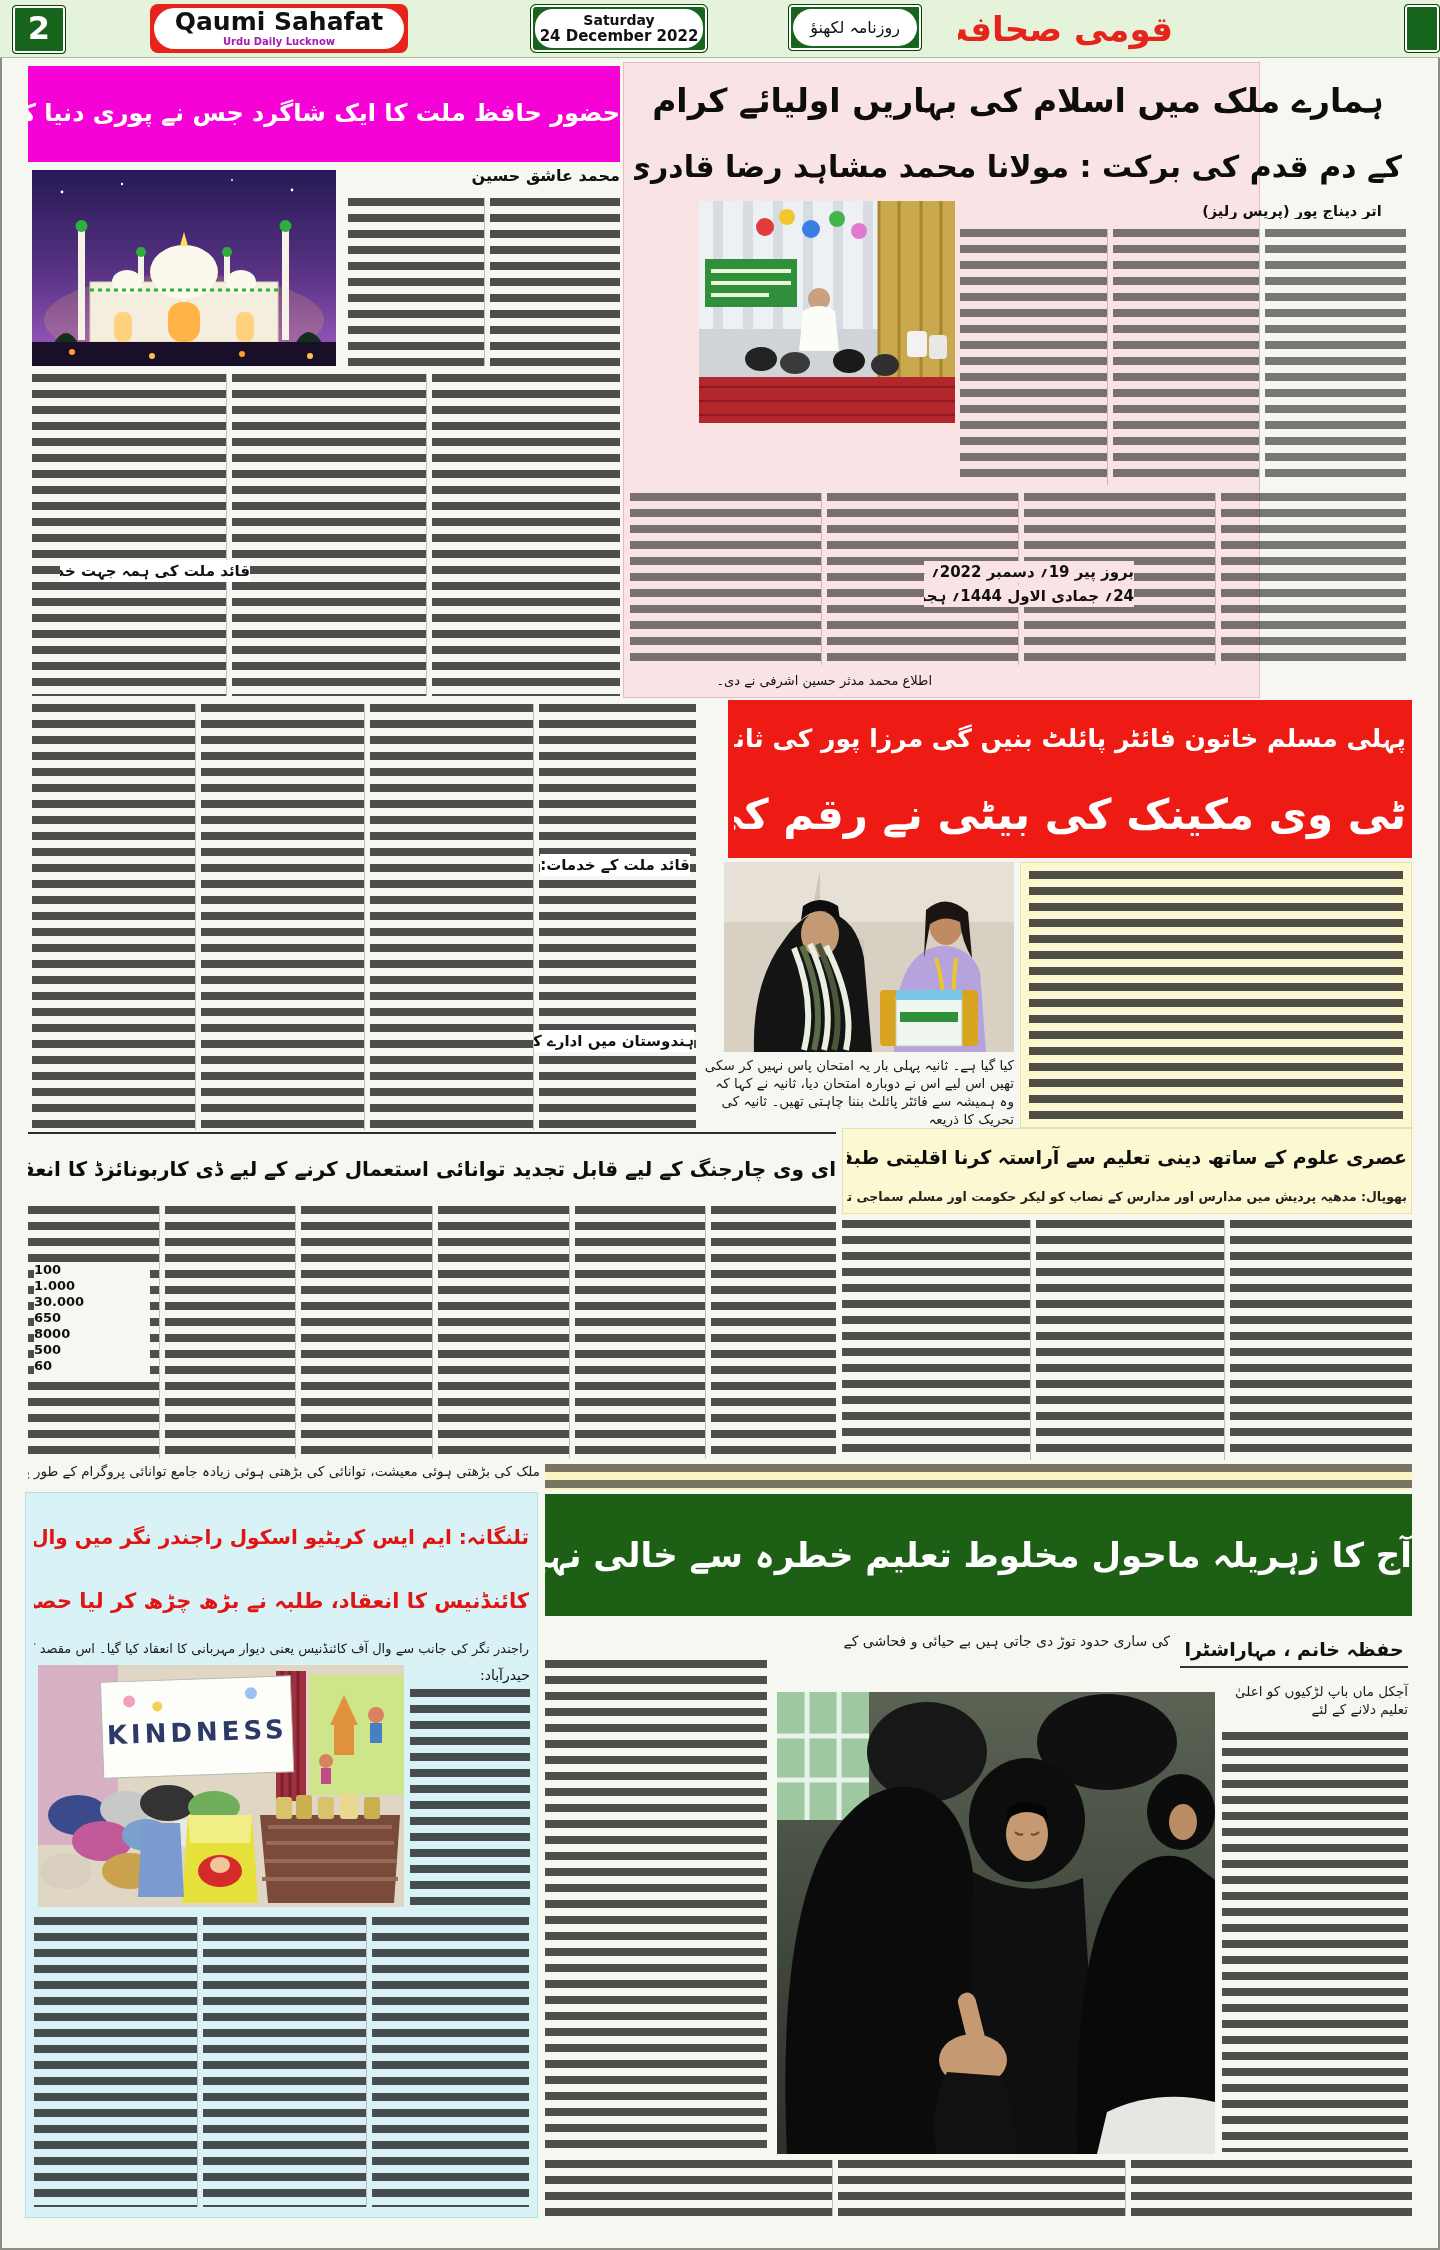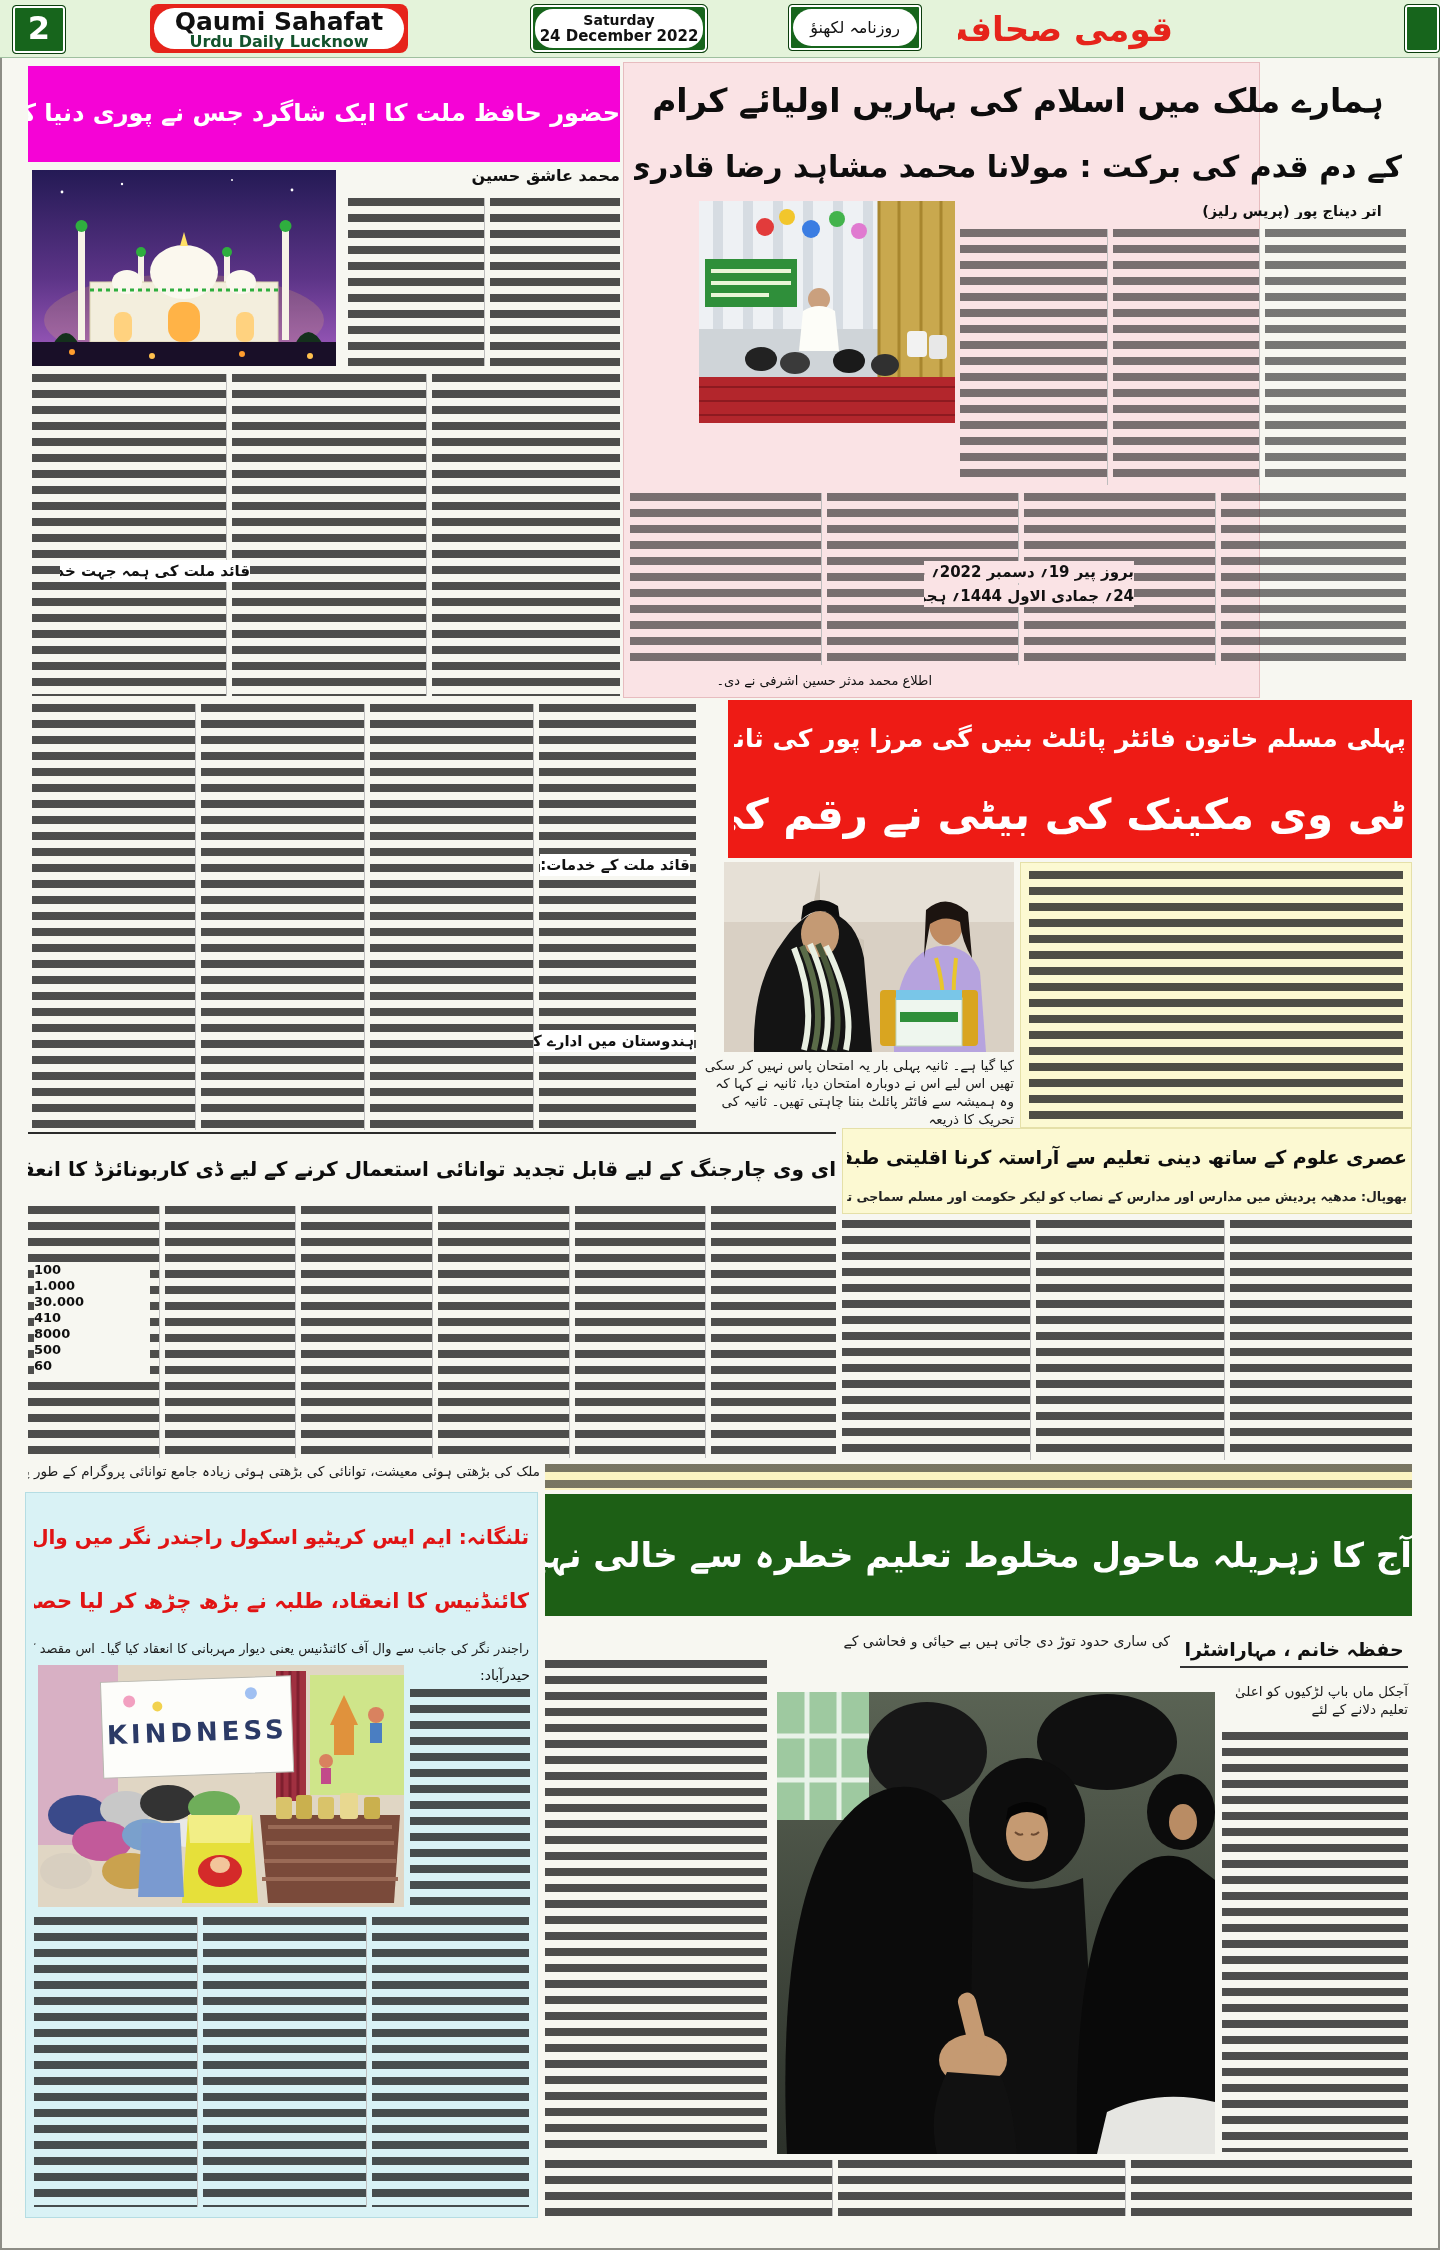--- a/index.html
+++ b/index.html
@@ -38,21 +38,21 @@
 </head>
 <body>
 
 <div id="page">
 
   <div class="abs mast">
     <div class="abs gbox" style="left:12px;top:5px;width:52px;height:47px;color:#fff;font-size:32px;font-weight:bold;line-height:45px;text-align:center;">2</div>
     <div class="abs redbox" style="left:150px;top:4px;width:258px;height:49px;padding:4px;box-sizing:border-box;">
       <div class="pill" style="width:100%;height:100%;">
         <div style="font-size:25px;font-weight:900;color:#111;line-height:26px;">Qaumi Sahafat</div>
-        <div style="font-size:16px;font-weight:bold;color:#14532d;line-height:13px;">Urdu Daily Lucknow</div>
+        <div style="font-size:10px;font-weight:bold;color:#a21caf;line-height:13px;">Urdu Daily Lucknow</div>
       </div>
     </div>
     <div class="abs gbox" style="left:530px;top:4px;width:178px;height:49px;padding:4px;box-sizing:border-box;border-radius:6px;">
       <div class="pill" style="width:100%;height:100%;border-radius:18px;">
         <div style="font-size:14px;font-weight:bold;color:#111;line-height:16px;">Saturday</div>
         <div style="font-size:15px;font-weight:bold;color:#111;line-height:17px;">24 December 2022</div>
       </div>
     </div>
     <div class="abs gbox" style="left:788px;top:4px;width:134px;height:47px;padding:4px;box-sizing:border-box;">
       <div class="pill ur" style="width:100%;height:100%;font-size:16px;color:#111;">روزنامہ لکھنؤ</div>
@@ -224,21 +224,21 @@
     <div class="col sim"></div>
     <div class="col sim"></div>
     <div class="col sim"></div>
     <div class="col sim"></div>
     <div class="col sim"></div>
   </div>
   <div class="abs" style="left:34px;top:1262px;width:116px;background:#f7f7f1;">
     <div class="fig">100</div>
     <div class="fig">1.000</div>
     <div class="fig">30.000</div>
-    <div class="fig">410</div>
+    <div class="fig">650</div>
     <div class="fig">8000</div>
     <div class="fig">500</div>
     <div class="fig">60</div>
   </div>
   <div class="abs ur snippet nowrap" style="left:28px;top:1462px;width:512px;">ملک کی بڑھتی ہوئی معیشت، توانائی کی بڑھتی ہوئی زیادہ جامع توانائی پروگرام کے طور پر، انڈیا انرجی ویک میں کانفرنس سیشن شامل ہوں گے۔</div>
 
   <div class="abs panel-yellow" style="left:842px;top:1128px;width:570px;height:86px;box-sizing:border-box;">
     <div class="abs ur nowrap ctr" style="left:4px;top:2px;width:560px;height:52px;font-size:19px;font-weight:bold;color:#0d0d0d;line-height:52px;">عصری علوم کے ساتھ دینی تعلیم سے آراستہ کرنا اقلیتی طبقہ کا ہے آئینی حق</div>
     <div class="abs ur nowrap ctr" style="left:4px;top:56px;width:560px;height:24px;font-size:12.5px;font-weight:bold;color:#222;line-height:24px;">بھوپال: مدھیہ پردیش میں مدارس اور مدارس کے نصاب کو لیکر حکومت اور مسلم سماجی تنظیموں کا ٹکراؤ ختم ہونے کا نہیں لے رہا ہے۔ حکومت</div>
   </div>

